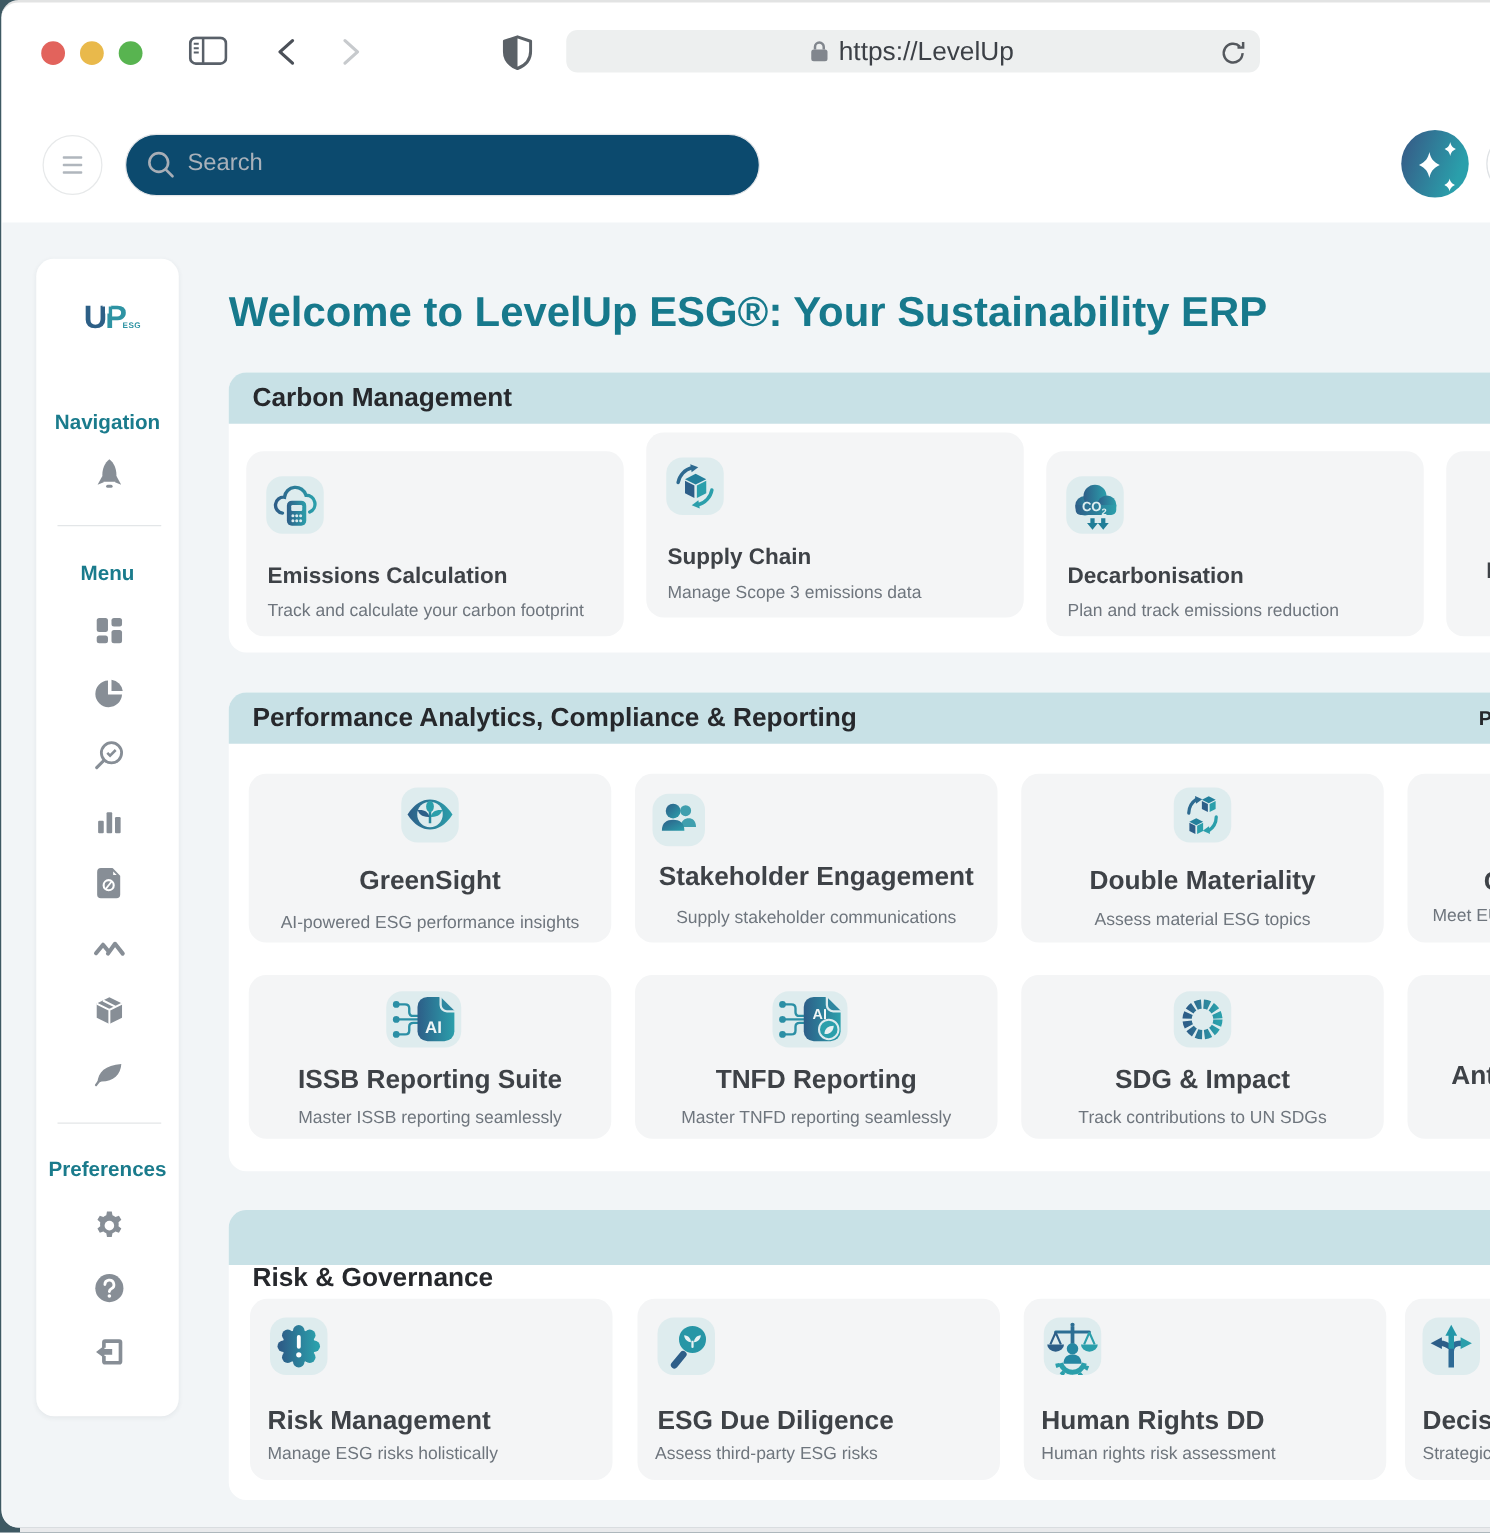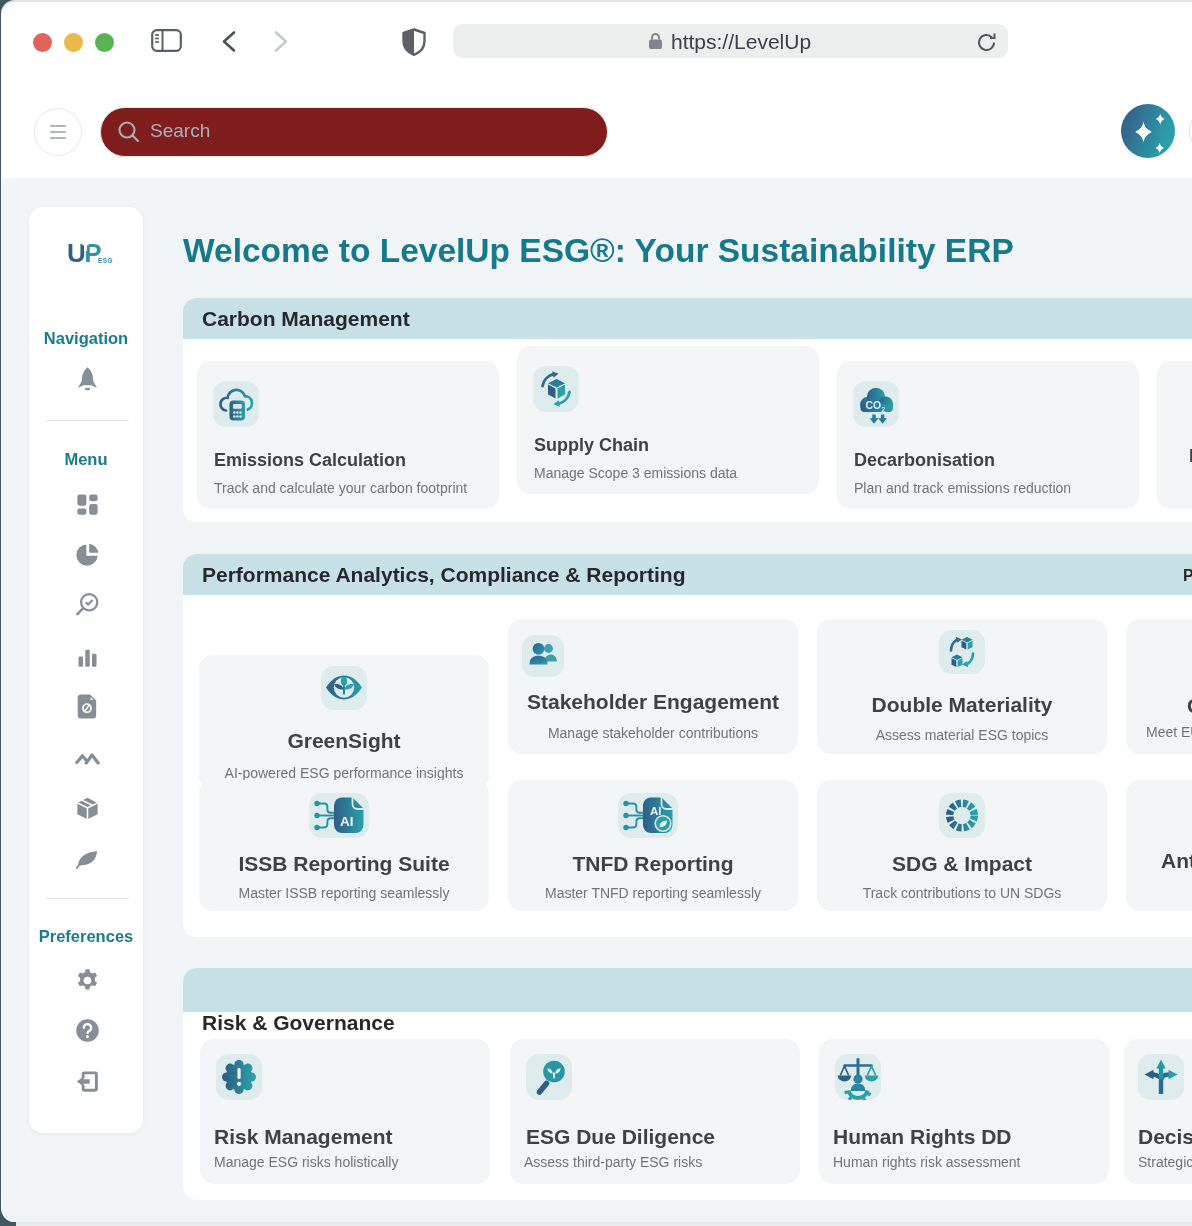--- a/index.html
+++ b/index.html
@@ -6,21 +6,21 @@
 html,body { width:1192px; height:1226px; overflow:hidden; }
 body { background:#3e5963; font-family:"Liberation Sans", sans-serif; position:relative; }
 .abs { position:absolute; }
 .window { position:absolute; left:1px; top:0; width:1301px; height:1222px; background:#ffffff; border-radius:14px; border-top:2.5px solid #e2e3e3; overflow:hidden; }
 .contentbg { position:absolute; left:2px; top:178px; width:1190px; height:1044px; background:#f2f5f7; border-radius:0 0 0 12px; }
 .shadowline { position:absolute; left:16px; top:1222px; width:1176px; height:4px; background:#e9eaec; }
 .light { position:absolute; top:33px; width:19px; height:19px; border-radius:50%; }
 .urlbar { position:absolute; left:453px; top:24px; width:555px; height:34px; background:#edefef; border-radius:9px; }
 .urltext { position:absolute; left:671px; top:30px; font-size:21px; color:#3c4046; }
 .hamb { position:absolute; left:34px; top:108px; width:48px; height:48px; border-radius:50%; background:#fff; border:1.5px solid #e7e9ea; }
-.search { position:absolute; left:100px; top:107px; width:508px; height:50px; border-radius:26px; background:#7f1d1d; border:1.5px solid #e4e6e9; }
+.search { position:absolute; left:100px; top:107px; width:508px; height:50px; border-radius:26px; background:#0c4a6e; border:1.5px solid #e4e6e9; }
 .search .ph { position:absolute; left:49px; top:12px; font-size:19px; color:#a9b1ba; }
 .aibtn { position:absolute; left:1121px; top:104px; width:54px; height:54px; border-radius:50%; background:linear-gradient(110deg,#35618a 12%,#2a9fab 80%); }
 .edgebtn { position:absolute; left:1189px; top:105px; width:52px; height:52px; border-radius:50%; background:#fff; border:1.5px solid #dfe2e5; }
 .sidebar { position:absolute; left:29px; top:207px; width:114px; height:926px; background:#fff; border-radius:14px; box-shadow:0 1px 4px rgba(40,60,70,0.07); }
 .h1 { position:absolute; left:183px; top:232px; font-size:33.5px; font-weight:bold; color:#17798c; }
 .section { position:absolute; left:183px; width:1400px; background:#fff; border-radius:14px; }
 .band { position:absolute; left:0; top:0; width:100%; height:41px; background:#c8e1e6; border-radius:14px 14px 0 0; }
 .band .t { position:absolute; top:9px; left:19px; font-size:21px; font-weight:bold; color:#26282c; }
 .card { position:absolute; background:#f4f5f6; border-radius:14px; }
 .ct { position:absolute; font-size:18px; font-weight:bold; color:#3e4247; white-space:nowrap; }
@@ -245,21 +245,21 @@
 <div class="card" style="left:1157px; top:361px; width:302px; height:148px;">
   <div class="ct" style="left:32px; top:85px;">Energy Management</div>
 </div>
 
 <div class="section" style="top:554px; height:383px;">
   <div class="band">
       <div class="t">Performance Analytics, Compliance &amp; Reporting</div>
     <div style="position:absolute; left:1000px; top:13px; font-size:16px; font-weight:bold; color:#26282c;">Pe</div>
   </div>
 </div>
-<div class="card" style="left:199px; top:655px; width:290px; height:135px;">
+<div class="card" style="left:199px; top:619px; width:290px; height:135px;">
   <div class="tile" style="left:122px; top:11px; width:46px; height:44px;">
       <svg width="46" height="44" viewBox="0 0 46 44">
     <defs>
           <linearGradient id="gd" x1="0" y1="0" x2="1" y2="0">
             <stop offset="0" stop-color="#2d5e88"></stop>
             <stop offset="1" stop-color="#2b9fab"></stop>
           </linearGradient>
         </defs>
     <path d="M5 21.5 C10.5 13 16.8 9.5 23 9.5 C29.2 9.5 35.5 13 41 21.5 C35.5 30 29.2 33.5 23 33.5 C16.8 33.5 10.5 30 5 21.5 Z" fill="url(#gd)"></path>
     <circle cx="23" cy="21.5" r="10.2" fill="#dcebee"></circle>
@@ -283,21 +283,21 @@
             <stop offset="1" stop-color="#2b9fab"></stop>
           </linearGradient>
         </defs>
     <circle cx="26.5" cy="13.5" r="4.4" fill="#3f9fae"></circle>
     <path d="M22.5 26.5 C22.5 21.5 26 19.5 29 19.5 C32 19.5 34.8 21.5 34.8 26.5 Z" fill="#3f9fae"></path>
     <circle cx="16.5" cy="13.8" r="5.9" fill="url(#ge2)"></circle>
     <path d="M7.5 29.5 C7.5 23 11.5 20.8 16.5 20.8 C21.5 20.8 25.5 23 25.5 29.5 Z" fill="url(#ge2)"></path>
   </svg>
     </div>
   <div class="ct ctr" style="top:71px; font-size:21px;">Stakeholder Engagement</div>
-  <div class="cs ctr" style="top:106px;">Manage stakeholder contributions</div>
+  <div class="cs ctr" style="top:106px;">Supply stakeholder communications</div>
 </div>
 <div class="card" style="left:817px; top:619px; width:290px; height:135px;">
   <div class="tile" style="left:122px; top:11px; width:46px; height:44px;">
       <svg width="46" height="44" viewBox="0 0 46 44">
     <g>
       <path d="M28 7 L33.5 9.8 L28 12.6 L22.5 9.8 Z" fill="#23809c"></path>
       <path d="M22.5 10.7 L27.3 13.1 V19.6 L22.5 17.2 Z" fill="#2d5e88"></path>
       <path d="M33.5 10.7 L28.7 13.1 V19.6 L33.5 17.2 Z" fill="#2b9fab"></path>
       <path d="M18 24.5 L23.5 27.3 L18 30.1 L12.5 27.3 Z" fill="#23809c"></path>
       <path d="M12.5 28.2 L17.3 30.6 V37.1 L12.5 34.7 Z" fill="#2d5e88"></path>

